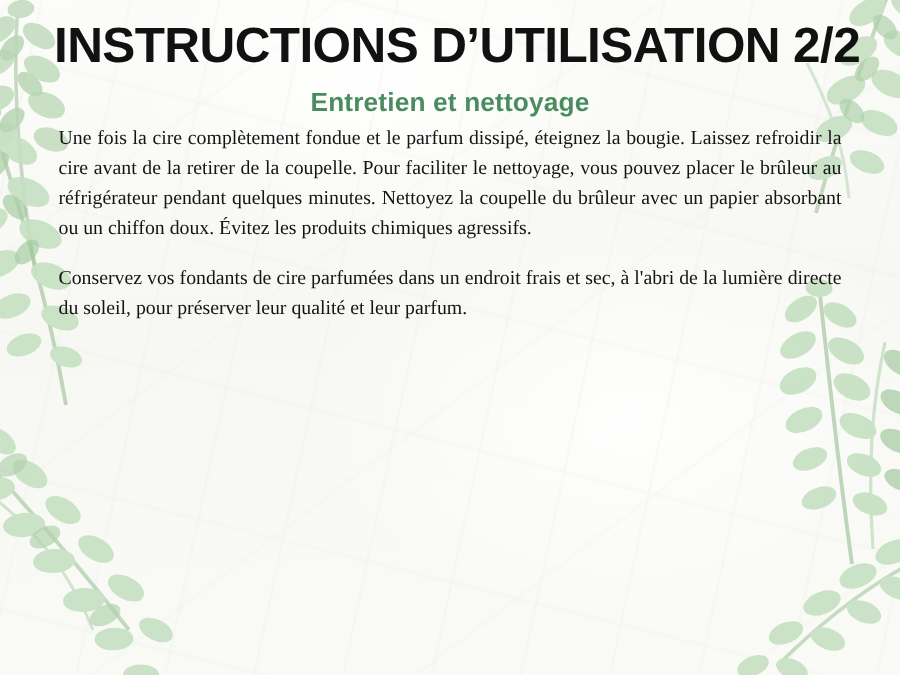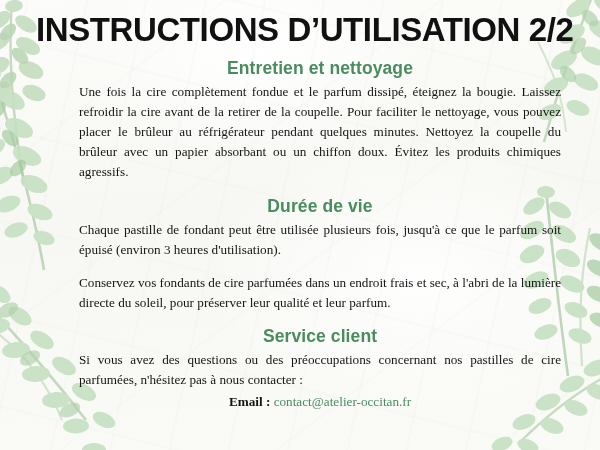--- a/index.html
+++ b/index.html
@@ -56,21 +56,21 @@
     font-size: 33px;
     letter-spacing: -0.4px;
     color: #111111;
     text-align: center;
     margin: 0;
     padding-top: 13px;
     line-height: 1.05;
     white-space: nowrap;
   }
 
-  .section { margin-top: 11px; margin-left: 40px; }
+  .section { margin-top: 11px; }
 
   .section-heading {
     font-family: "Liberation Sans", sans-serif;
     font-weight: bold;
     font-size: 17.5px;
     color: #4a8c5f;
     text-align: center;
     margin: 0 0 3px 0;
     line-height: 1.2;
     letter-spacing: 0.1px;
@@ -261,32 +261,20 @@
 
   <div id="content">
 
     <h1 id="page-title">INSTRUCTIONS D’UTILISATION 2/2</h1>
 
     <div class="section" id="sec-entretien">
       <h2 class="section-heading">Entretien et nettoyage</h2>
       <p class="section-body">Une fois la cire complètement fondue et le parfum dissipé, éteignez la bougie. Laissez refroidir la cire avant de la retirer de la coupelle. Pour faciliter le nettoyage, vous pouvez placer le brûleur au réfrigérateur pendant quelques minutes. Nettoyez la coupelle du brûleur avec un papier absorbant ou un chiffon doux. Évitez les produits chimiques agressifs.</p>
     </div>
 
-    <div class="section" id="sec-duree">
-      <h2 class="section-heading">Durée de vie</h2>
-      <p class="section-body">Chaque pastille de fondant peut être utilisée plusieurs fois, jusqu'à ce que le parfum soit épuisé (environ 3 heures d'utilisation).</p>
-    </div>
 
     <div class="section" id="sec-conserv">
       <p class="section-body">Conservez vos fondants de cire parfumées dans un endroit frais et sec, à l'abri de la lumière directe du soleil, pour préserver leur qualité et leur parfum.</p>
     </div>
 
-    <div class="section" id="sec-service">
-      <h2 class="section-heading">Service client</h2>
-      <p class="section-body">Si vous avez des questions ou des préoccupations concernant nos pastilles de cire parfumées, n'hésitez pas à nous contacter :</p>
-      <p class="contact-line">
-        <span class="email-label">Email :</span>
-        <span class="email-value">contact@atelier-occitan.fr</span>
-      </p>
-    </div>
 
   </div>
 </div>
 
 </body></html>

